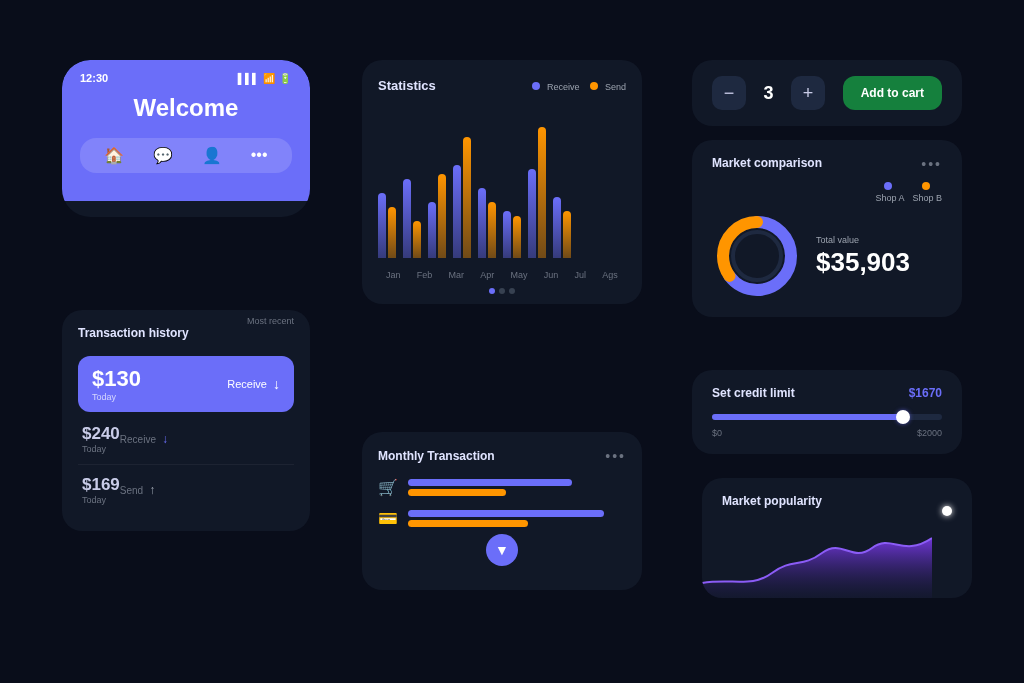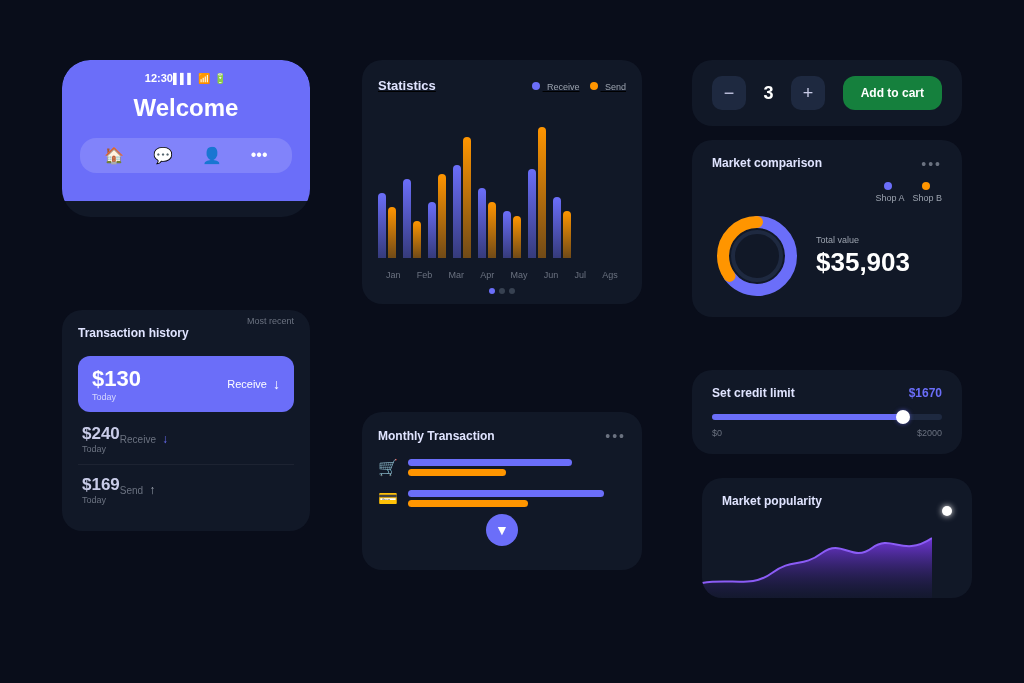--- a/index.html
+++ b/index.html
@@ -32,21 +32,21 @@
     }
     .phone-header {
       background: #6b6ef9;
       border-radius: 28px 28px 0 0;
       padding: 12px 18px 28px;
       text-align: center;
       position: relative;
     }
     .phone-status-bar {
       display: flex;
-      justify-content: center;
+      justify-content: space-between;
       align-items: center;
       margin-bottom: 10px;
     }
     .phone-time {
       color: #fff;
       font-size: 11px;
       font-weight: 600;
     }
     .phone-icons {
       display: flex;
@@ -156,21 +156,20 @@
       width: 280px;
       background: #111827;
       border-radius: 20px;
       padding: 16px 16px 10px;
     }
     .stats-header {
       display: flex;
       justify-content: space-between;
       align-items: center;
       margin-bottom: 12px;
-      text-decoration: underline;
     }
     .stats-title {
       color: #e0e4ff;
       font-size: 13px;
       font-weight: 700;
     }
     .stats-legend {
       display: flex;
       gap: 10px;
       align-items: center;
@@ -543,21 +542,21 @@
         <span class="bar-chart-label">Jul</span>
         <span class="bar-chart-label">Ags</span>
       </div>
     <div class="dots-row">
       <div class="dot active"></div>
       <div class="dot"></div>
       <div class="dot"></div>
     </div>
   </div>
 
-  <div class="monthly-widget" style="position:absolute; left:362px; top:412px; width:280px; background:#111827; border-radius:20px; padding:16px; padding-bottom:40px;">
+  <div class="monthly-widget" style="position:absolute; left:362px; top:432px; width:280px; background:#111827; border-radius:20px; padding:16px; padding-bottom:40px;">
     <div class="monthly-header">
       <span class="monthly-title">Monthly Transaction</span>
       <span class="more-dots">•••</span>
     </div>
 
     <div class="monthly-row">
       <span class="monthly-icon">🛒</span>
       <div class="bar-track">
         <div class="bar-fill blue-bar" style="width:75%;"></div>
         <div class="bar-fill orange-bar" style="width:45%;"></div>

